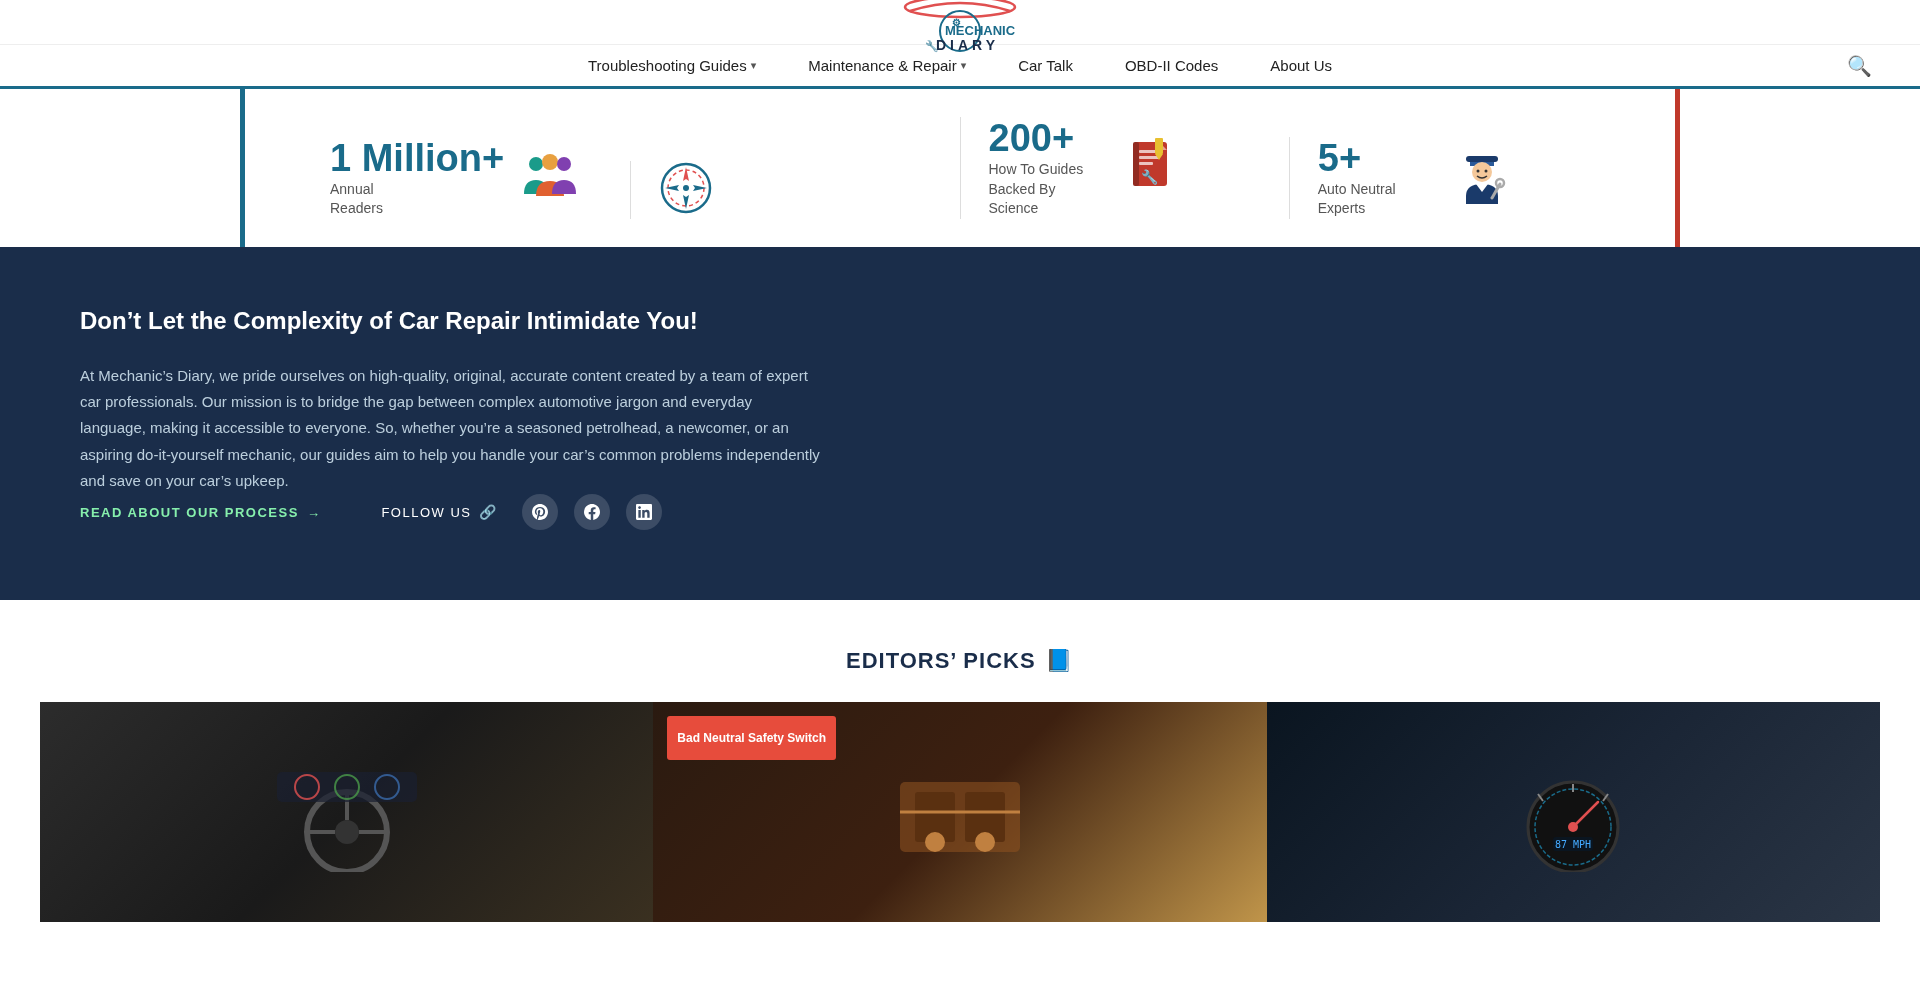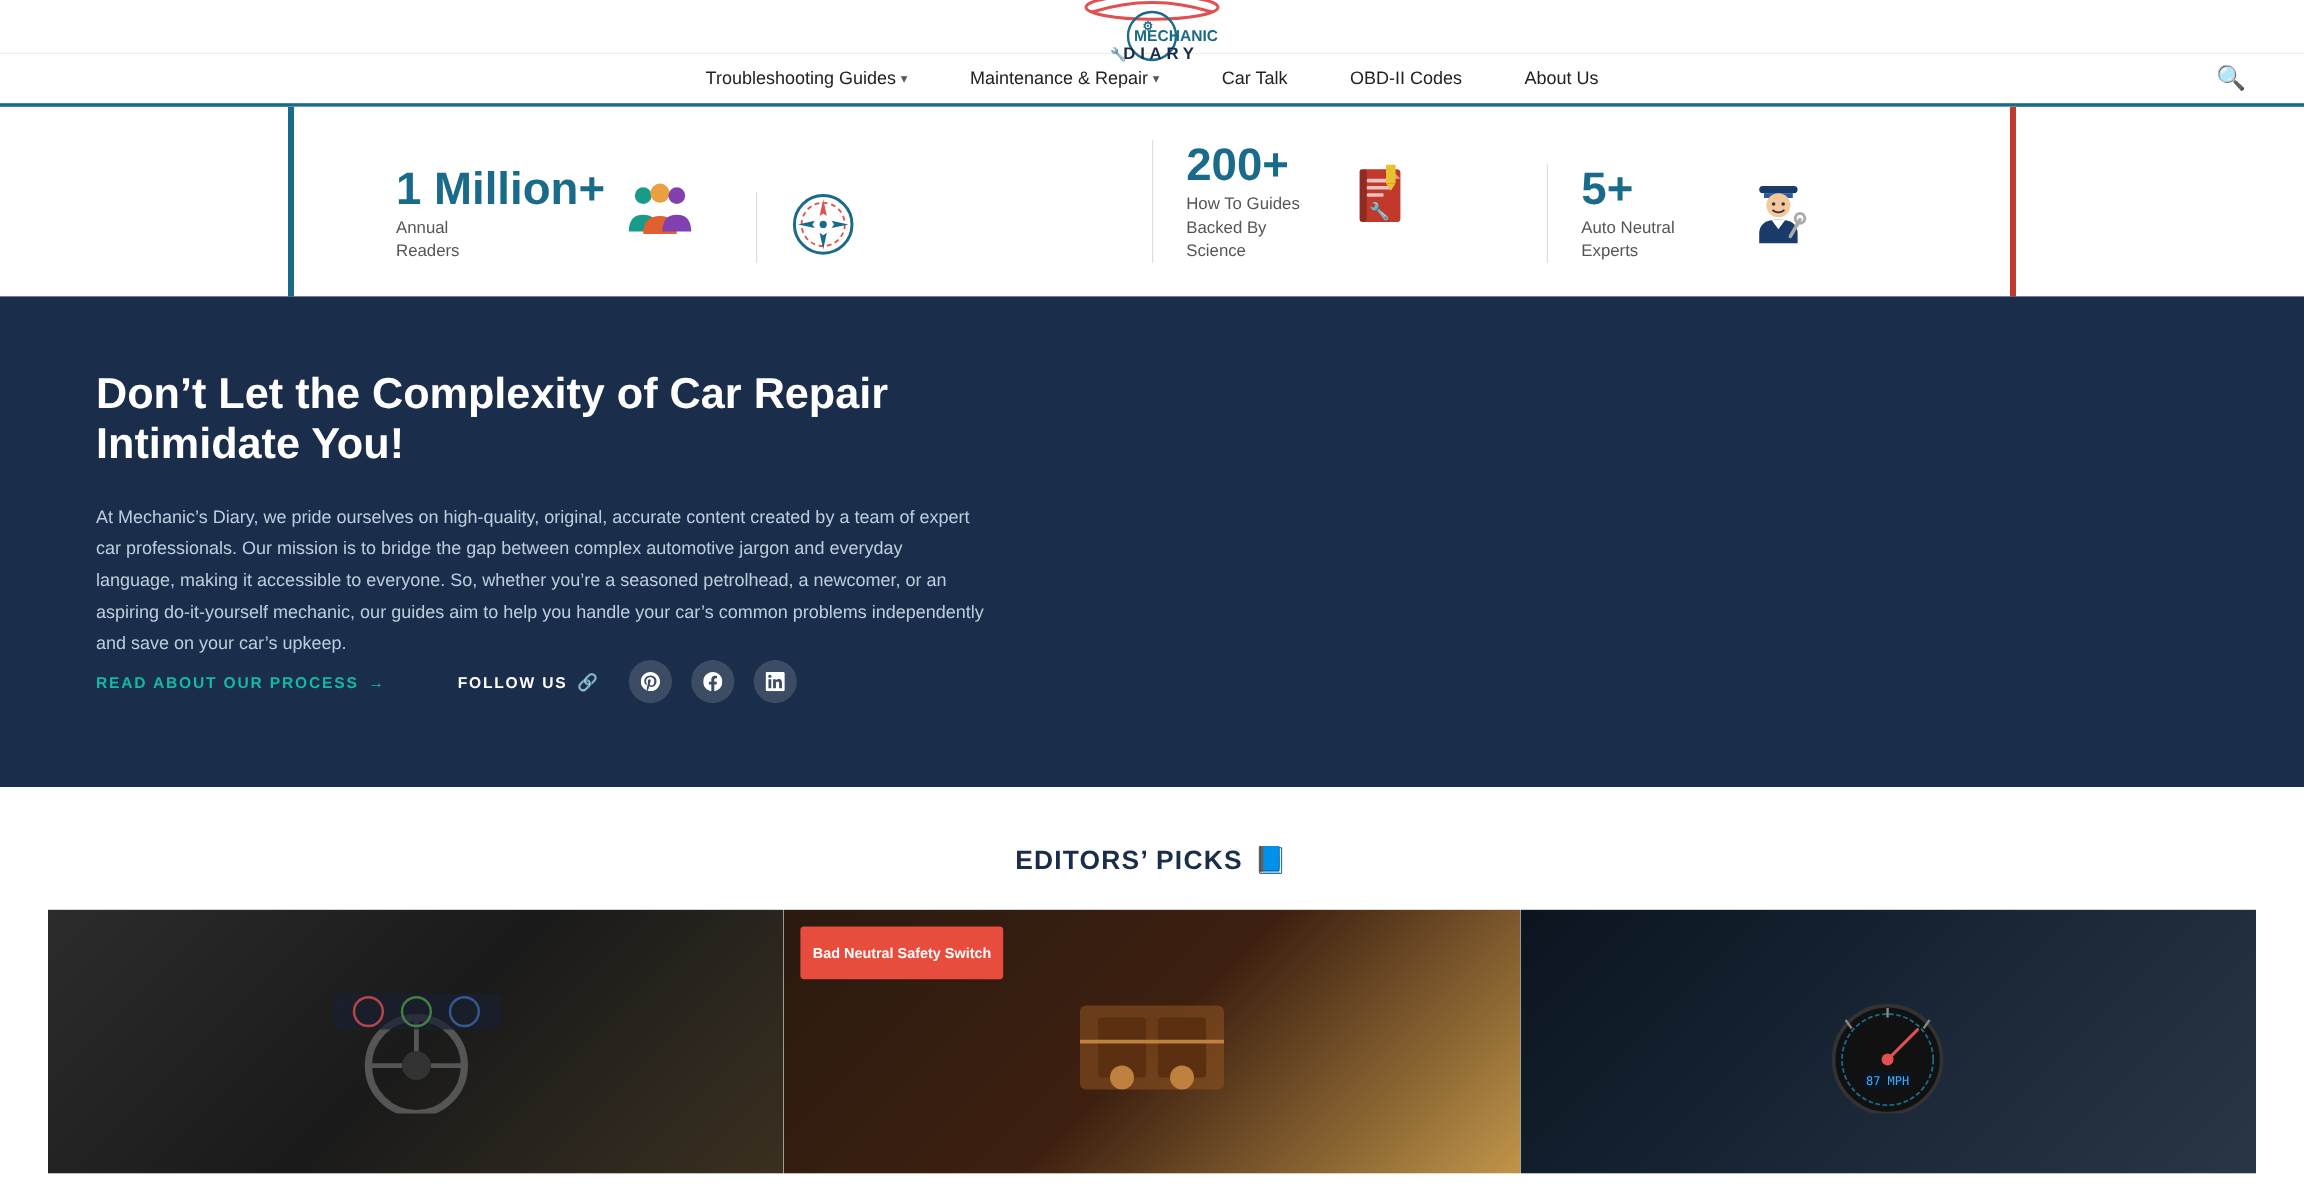--- a/index.html
+++ b/index.html
@@ -10,25 +10,25 @@
     
     .stats-bar { display: flex; align-items: flex-end; justify-content: center; padding: 28px 57px; background: #fff; border-left: 5px solid #1a6b8a; border-right: 5px solid #c0392b; margin: 0 240px; gap: 0; }
     .stat-item { display: flex; align-items: center; gap: 18px; flex: 1; padding: 0 28px; }
     .stat-item + .stat-item { border-left: 1px solid #ddd; }
     .stat-number { font-size: 38px; font-weight: 700; color: #1a6b8a; white-space: nowrap; }
     .stat-label { font-size: 14px; color: #555; line-height: 1.4; max-width: 120px; }
 
     
     .dark-section { background: #1a2d4a; color: #fff; padding: 60px 80px 70px; }
     .what-label { font-size: 12px; letter-spacing: 2px; color: #8ab4cc; text-transform: uppercase; margin-bottom: 16px; font-weight: 600; }
-    .dark-title { font-size: 36px; font-weight: 800; color: #fff; margin-bottom: 28px; max-width: 700px; }
+    .dark-title { font-size: 24px; font-weight: 800; color: #fff; margin-bottom: 28px; max-width: 700px; }
     .dark-body { font-size: 15px; color: #bccfdd; line-height: 1.75; max-width: 740px; }
     .dark-actions { display: flex; align-items: center; gap: 60px; }
-    .read-link { font-size: 13px; font-weight: 700; letter-spacing: 1.5px; color: #14b8a6; text-transform: uppercase; text-decoration: none; display: flex; gap: 8px; cursor: pointer; }
-    .follow-us { font-size: 13px; font-weight: 700; letter-spacing: 1.5px; color: #fff; text-transform: uppercase; display: flex; align-items: center; gap: 8px; }
+    .read-link { font-size: 13px; font-weight: 700; letter-spacing: 1.5px; color: #86efac; text-transform: uppercase; text-decoration: none; display: flex; gap: 8px; cursor: pointer; }
+    .follow-us { font-size: 13px; font-weight: 400; letter-spacing: 1.5px; color: #fff; text-transform: uppercase; display: flex; align-items: center; gap: 8px; }
     .social-icons { display: flex; align-items: center; gap: 16px; margin-left: 8px; }
     .social-btn { width: 36px; height: 36px; border-radius: 50%; background: rgba(255,255,255,0.15); display: flex; align-items: center; justify-content: center; cursor: pointer; color: #fff; font-size: 16px; text-decoration: none; }
 
     
     .editors-section { padding: 48px 40px 20px; text-align: center; background: #fff; }
     .editors-title { font-size: 22px; font-weight: 800; color: #1a2d4a; letter-spacing: 1px; text-transform: uppercase; display: inline-flex; align-items: center; gap: 10px; }
     .cards-row { display: flex; gap: 0; margin-top: 28px; }
     .card { flex: 1; overflow: hidden; position: relative; min-height: 200px; background: #333; }
     .card-badge { position: absolute; top: 14px; left: 14px; background: #f5c518; color: #111; font-size: 12px; font-weight: 700; padding: 15px 10px; border-radius: 3px; }
     .card-badge.red { background: #e74c3c; color: #fff; }

